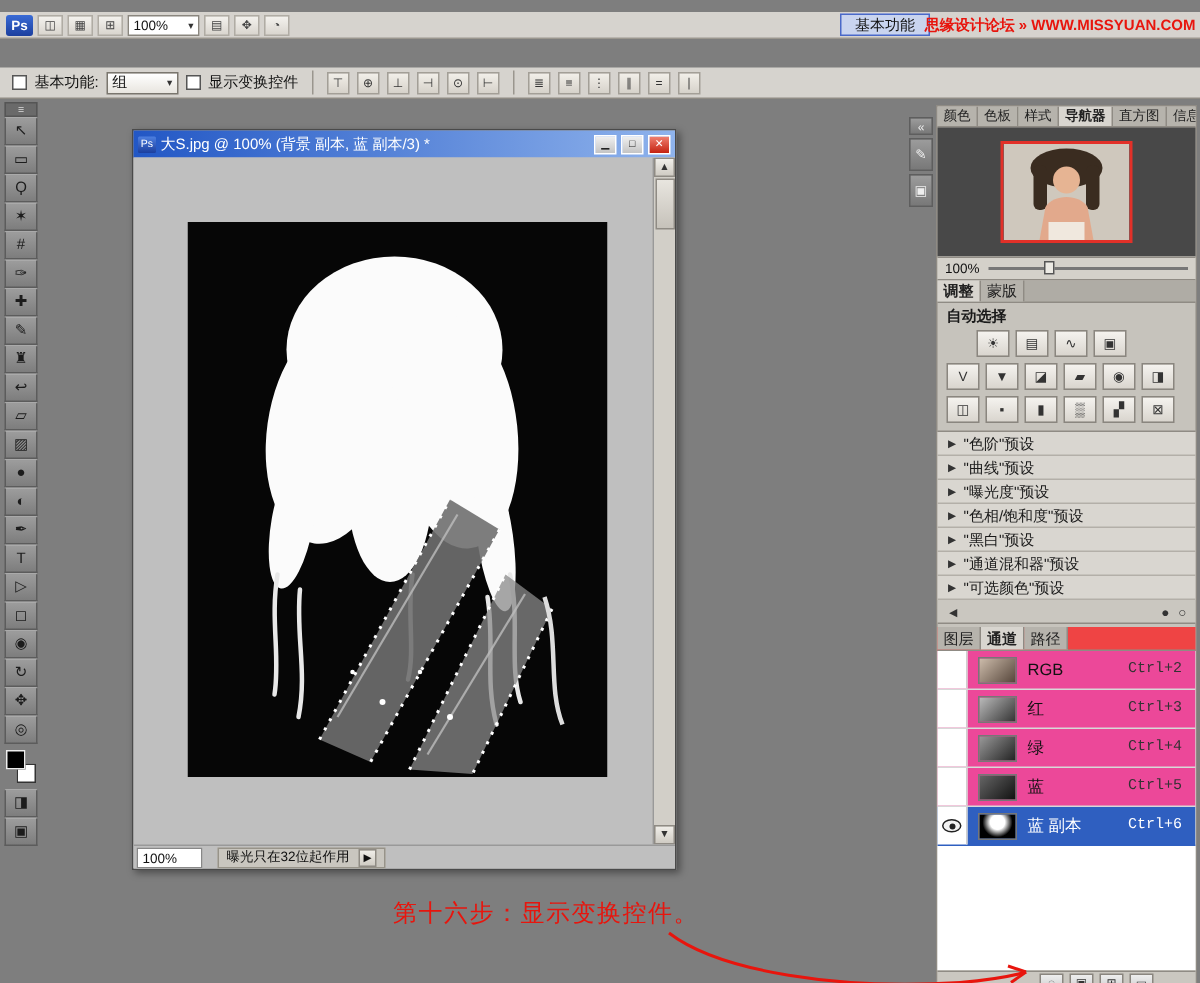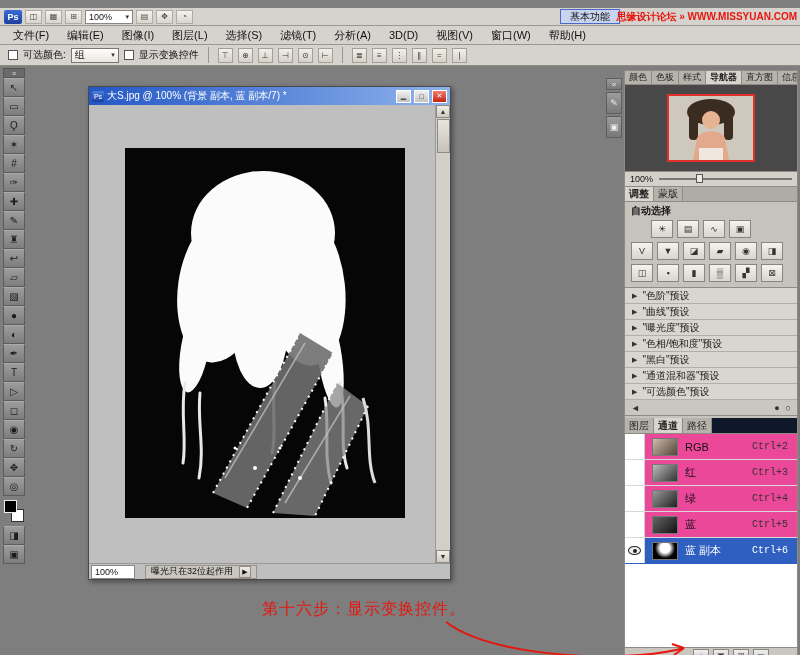--- a/index.html
+++ b/index.html
@@ -100,21 +100,21 @@
   .adj-icon-row.indent { margin-left:20px; }
   .adj-icon { width:22px; height:18px; border:1px solid #8a867f; background:linear-gradient(#f5f3ef,#d9d5ce);
               font-size:9px; display:flex; align-items:center; justify-content:center; color:#333; }
   .preset-list { margin-top:3px; border-top:1px solid #8f8b84; }
   .preset-row { height:16px; display:flex; align-items:center; gap:5px; padding:0 7px; background:#d9d6d0;
                 border-bottom:1px solid #b3afa8; font-size:10px; color:#1a1a1a; }
   .preset-arrow { font-size:7px; color:#333; }
   .adj-footer { height:16px; border-bottom:1px solid #8f8b84; display:flex; align-items:center; padding:0 6px; gap:6px;
                 font-size:9px; color:#333; background:#cac7c0; }
   .adj-footer .spacer { flex:1; }
-  .lcp-tabs { height:16px; display:flex; background:#0f172a; border-bottom:1px solid #8f8b84; font-size:10px; margin-top:2px; }
+  .lcp-tabs { height:16px; display:flex; background:#ef4444; border-bottom:1px solid #8f8b84; font-size:10px; margin-top:2px; }
   .channels { flex:1; background:#fff; overflow:hidden; display:flex; flex-direction:column; }
   .chan-row { height:26px; display:flex; align-items:center; border-bottom:1px solid #d8d8d8; background:#ec4899; }
   .chan-eye { width:20px; align-self:stretch; border-right:1px solid #cfcfcf; display:flex; align-items:center;
               justify-content:center; background:#fff; }
   .eye-icon { width:13px; height:9px; border:1px solid #222; border-radius:50%; background:#f2f2f2; position:relative; }
   .eye-icon::after { content:""; position:absolute; left:4px; top:2px; width:4px; height:4px; background:#222; border-radius:50%; }
   .chan-thumb { width:26px; height:18px; margin:0 7px; border:1px solid #777; }
   .t-rgb  { background:linear-gradient(135deg,#cdbcab,#55453a); }
   .t-red  { background:linear-gradient(135deg,#bbb,#333); }
   .t-green{ background:linear-gradient(135deg,#999,#222); }
@@ -148,37 +148,24 @@
       <span>100%</span>
       <span class="caret">▾</span>
     </div>
     <div class="tb-btn">▤</div>
     <div class="tb-btn">✥</div>
     <div class="tb-btn">◔</div>
     <div class="workspace-btn">基本功能</div>
     <div class="site-text">思缘设计论坛 » WWW.MISSYUAN.COM</div>
   </div>
 
-  <div class="menubar">
-    <span class="menu-item">文件(F)</span>
-    <span class="menu-item">编辑(E)</span>
-    <span class="menu-item">图像(I)</span>
-    <span class="menu-item">图层(L)</span>
-    <span class="menu-item">选择(S)</span>
-    <span class="menu-item">滤镜(T)</span>
-    <span class="menu-item">分析(A)</span>
-    <span class="menu-item">3D(D)</span>
-    <span class="menu-item">视图(V)</span>
-    <span class="menu-item">窗口(W)</span>
-    <span class="menu-item">帮助(H)</span>
-  </div>
 
   <div class="optionsbar">
     <span class="opt-checkbox"></span>
-    <span>可选颜色:</span>
+    <span>基本功能:</span>
     <span class="opt-dropdown">
       <span>组</span>
       <span class="caret">▾</span>
     </span>
     <span class="opt-checkbox"></span>
     <span>显示变换控件</span>
     <span class="opt-sep"></span>
     <span class="align-btn">⊤</span>
     <span class="align-btn">⊕</span>
     <span class="align-btn">⊥</span>
@@ -222,21 +209,21 @@
       <div class="swatch-fg"></div>
       <div class="swatch-bg"></div>
     </div>
     <div class="tool-btn">◨</div>
     <div class="tool-btn">▣</div>
   </div>
 
   <div class="docwin">
     <div class="doc-title">
       <div class="doc-title-icon">Ps</div>
-      <div class="doc-title-text">大S.jpg @ 100% (背景 副本, 蓝 副本/7) *</div>
+      <div class="doc-title-text">大S.jpg @ 100% (背景 副本, 蓝 副本/3) *</div>
       <div class="doc-btn">▁</div>
       <div class="doc-btn">□</div>
       <div class="doc-btn close">✕</div>
     </div>
     <div class="doc-client">
       <svg class="canvas-img" viewBox="0 0 280 370" xmlns="http://www.w3.org/2000/svg">
         <rect width="280" height="370" fill="#060606"></rect>
         <g fill="#fbfbfb">
           <ellipse cx="138" cy="85" rx="72" ry="62"></ellipse>
           <ellipse cx="95" cy="140" rx="42" ry="75" transform="rotate(8 95 140)"></ellipse>

